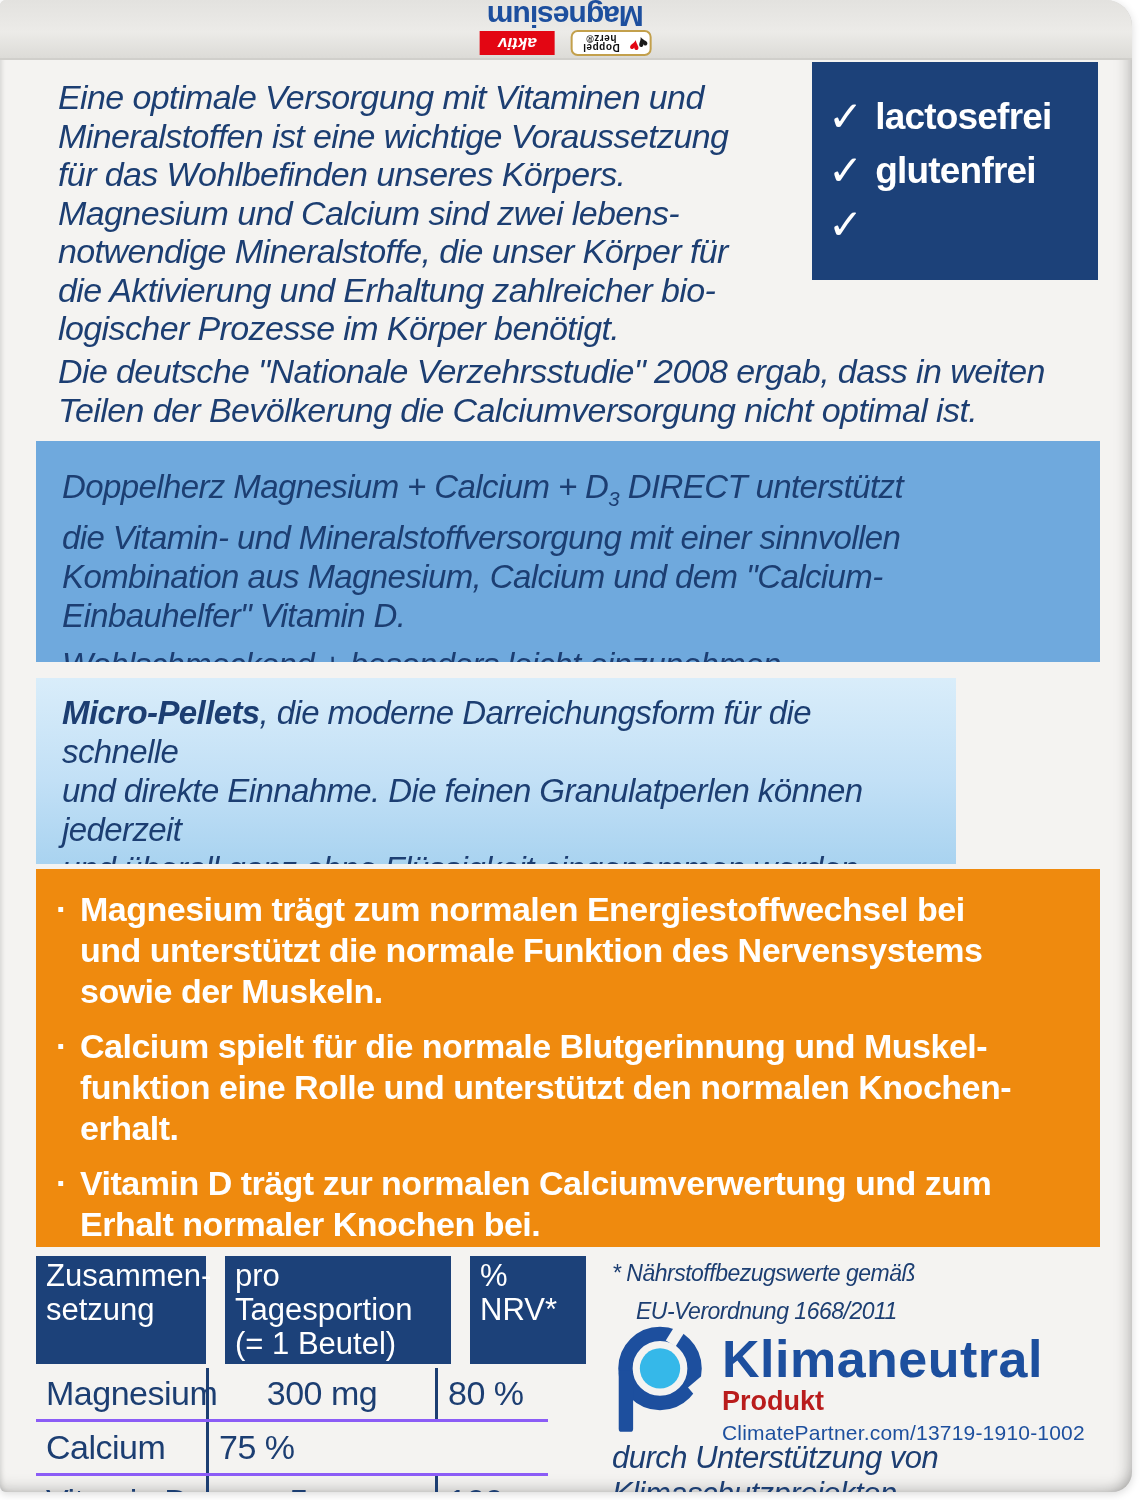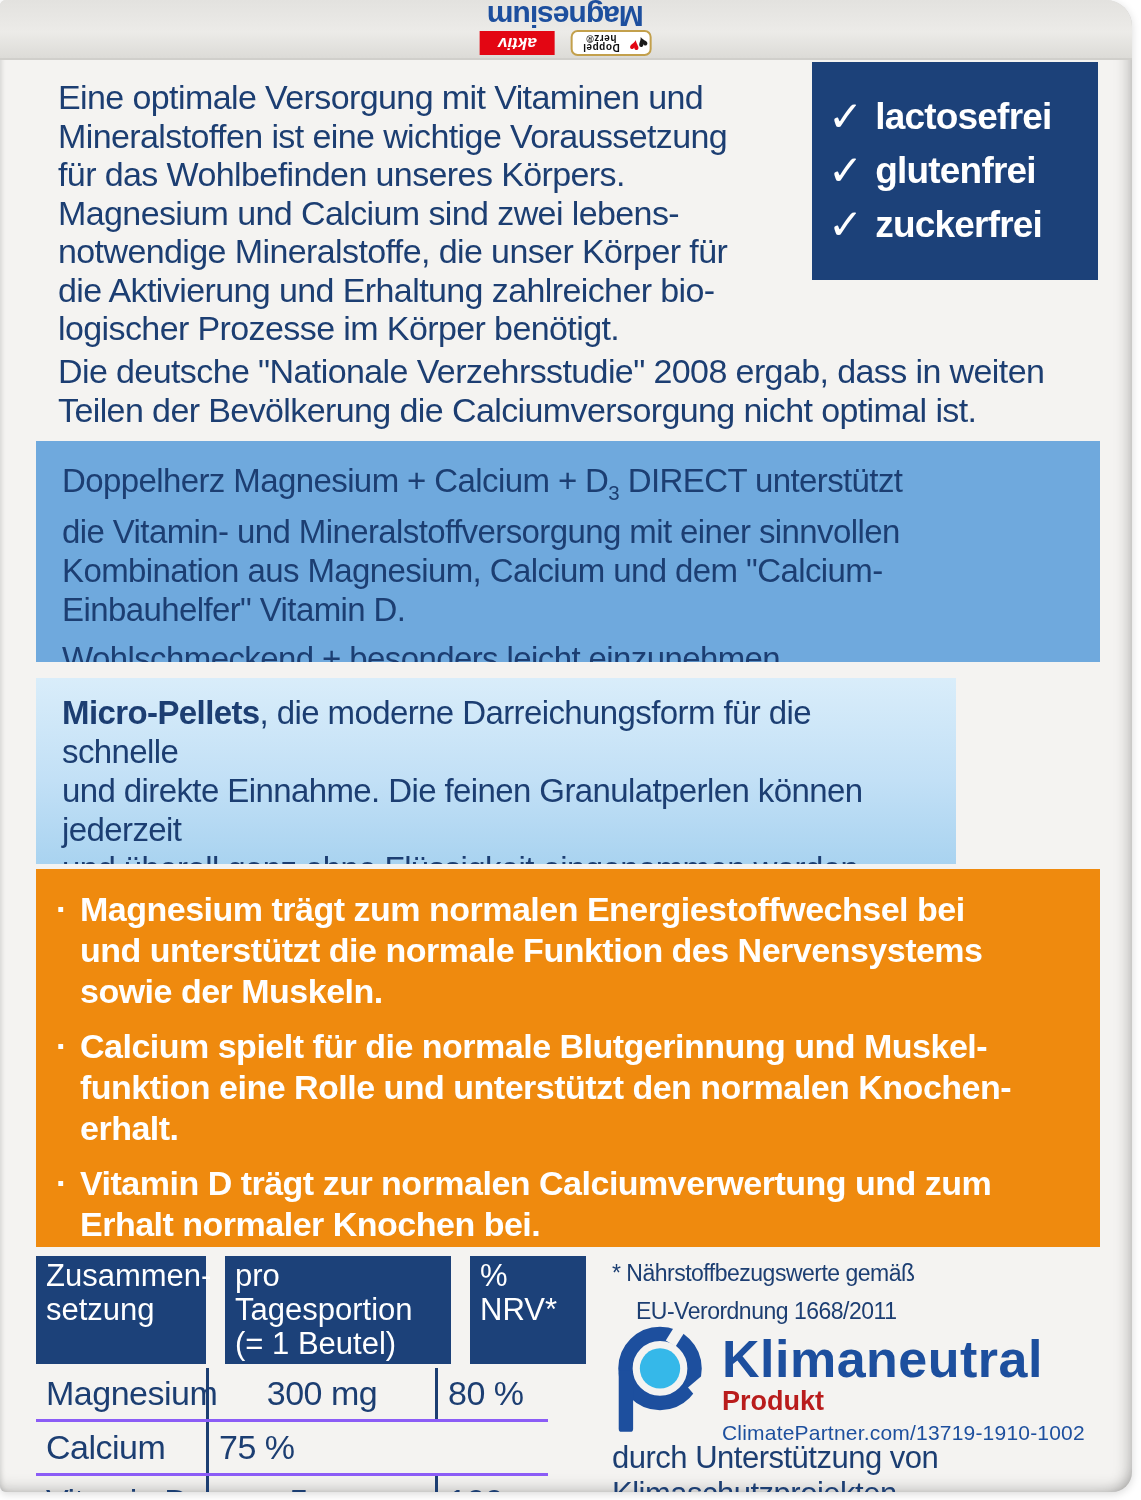--- a/index.html
+++ b/index.html
@@ -26,27 +26,27 @@
   .prod-name{font-size:30px;line-height:24px;font-weight:bold;color:#1d4f9e;letter-spacing:-1px;}
   .prod-sub-row{display:flex;align-items:center;gap:8px;}
   .prod-suffix{font-size:14px;font-weight:bold;color:#f59a00;letter-spacing:-.3px;}
   
   .claims{position:absolute;left:812px;top:62px;width:286px;height:218px;background:#1c4179;
     box-sizing:border-box;display:flex;flex-direction:column;justify-content:center;gap:12px;padding:12px 16px;}
   .claim{display:flex;align-items:center;gap:12px;color:#fff;}
   .claim .check{font-size:42px;line-height:1;font-weight:400;}
   .claim .lbl{font-size:37px;font-weight:bold;letter-spacing:-.8px;}
   
-  .navy{color:#1c3e72;}
+  .navy{color:#1c3e72;font-style:italic;}
   .ws{white-space:pre-line;}
   .p1{position:absolute;left:58px;top:78px;width:750px;font-size:34px;line-height:38.5px;letter-spacing:-.6px;}
   .p2{position:absolute;left:58px;top:352px;width:1055px;font-size:34px;line-height:39px;letter-spacing:-.6px;}
   
   .bluebox{position:absolute;left:36px;top:441px;width:1064px;height:221px;background:#6fa9dd;
-    box-sizing:border-box;padding:20px 26px;overflow:hidden;}
+    box-sizing:border-box;padding:26px 26px;overflow:hidden;}
   .bluebox p{margin:0;font-size:33px;line-height:39px;letter-spacing:-.6px;}
   .bluebox p + p{margin-top:10px;}
   .bluebox sub{font-size:.62em;}
   .lightbox{position:absolute;left:36px;top:678px;width:920px;height:186px;
     background:linear-gradient(180deg,#d9edfa 0%,#c2e0f6 55%,#a9d3f0 100%);
     box-sizing:border-box;padding:15px 26px;overflow:hidden;}
   .lightbox p{margin:0;font-size:33px;line-height:39px;letter-spacing:-.6px;}
   .orangebox{position:absolute;left:36px;top:869px;width:1064px;height:378px;background:#ef8a0e;
     box-sizing:border-box;padding:20px 26px 0 20px;overflow:hidden;}
   .benefit{display:flex;color:#fff;font-weight:bold;font-size:34px;line-height:41px;letter-spacing:-.5px;margin-bottom:14px;}
@@ -100,21 +100,20 @@
     <div class="claim">
       <span class="check">✓</span>
       <span class="lbl">lactosefrei</span>
     </div>
     <div class="claim">
       <span class="check">✓</span>
       <span class="lbl">glutenfrei</span>
     </div>
     <div class="claim">
       <span class="check">✓</span>
-      <span class="lbl">zuckerfrei</span>
     </div>
   </div>
 
   <div class="p1 navy ws">Eine optimale Versorgung mit Vitaminen und
 Mineralstoffen ist eine wichtige Voraussetzung
 für das Wohlbefinden unseres Körpers.
 Magnesium und Calcium sind zwei lebens-
 notwendige Mineralstoffe, die unser Körper für
 die Aktivierung und Erhaltung zahlreicher bio-
 logischer Prozesse im Körper benötigt.</div>

